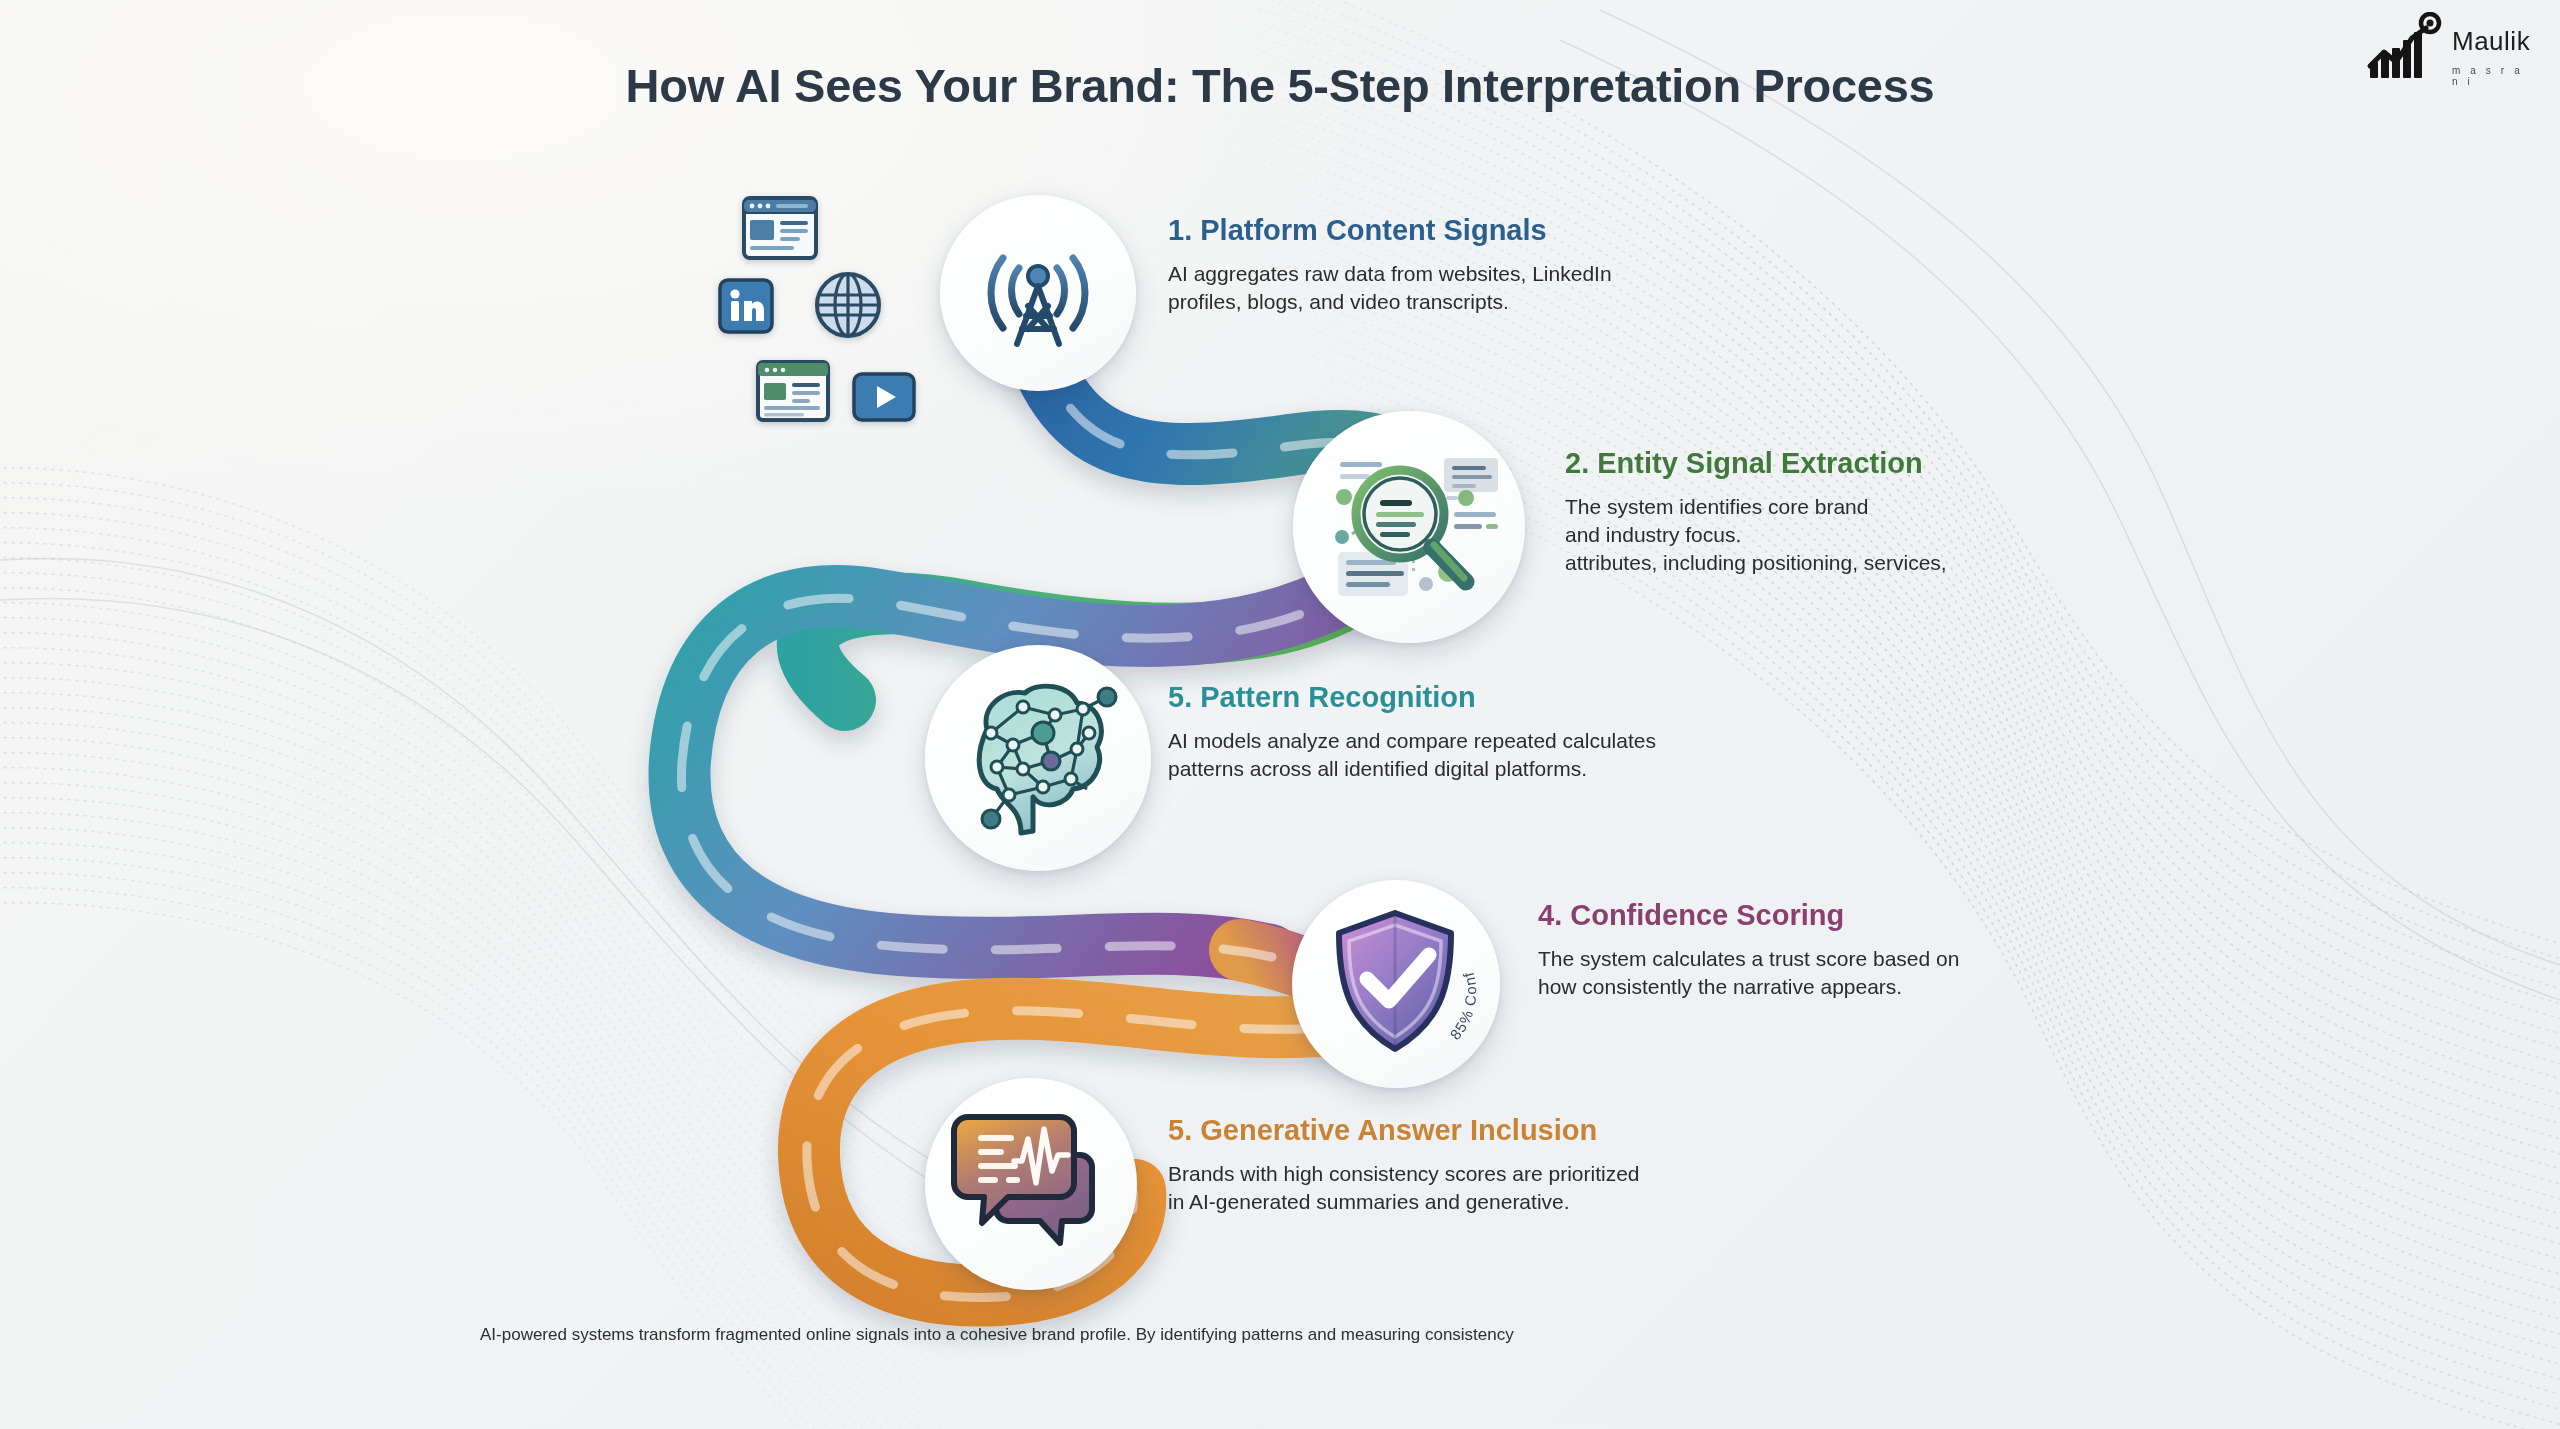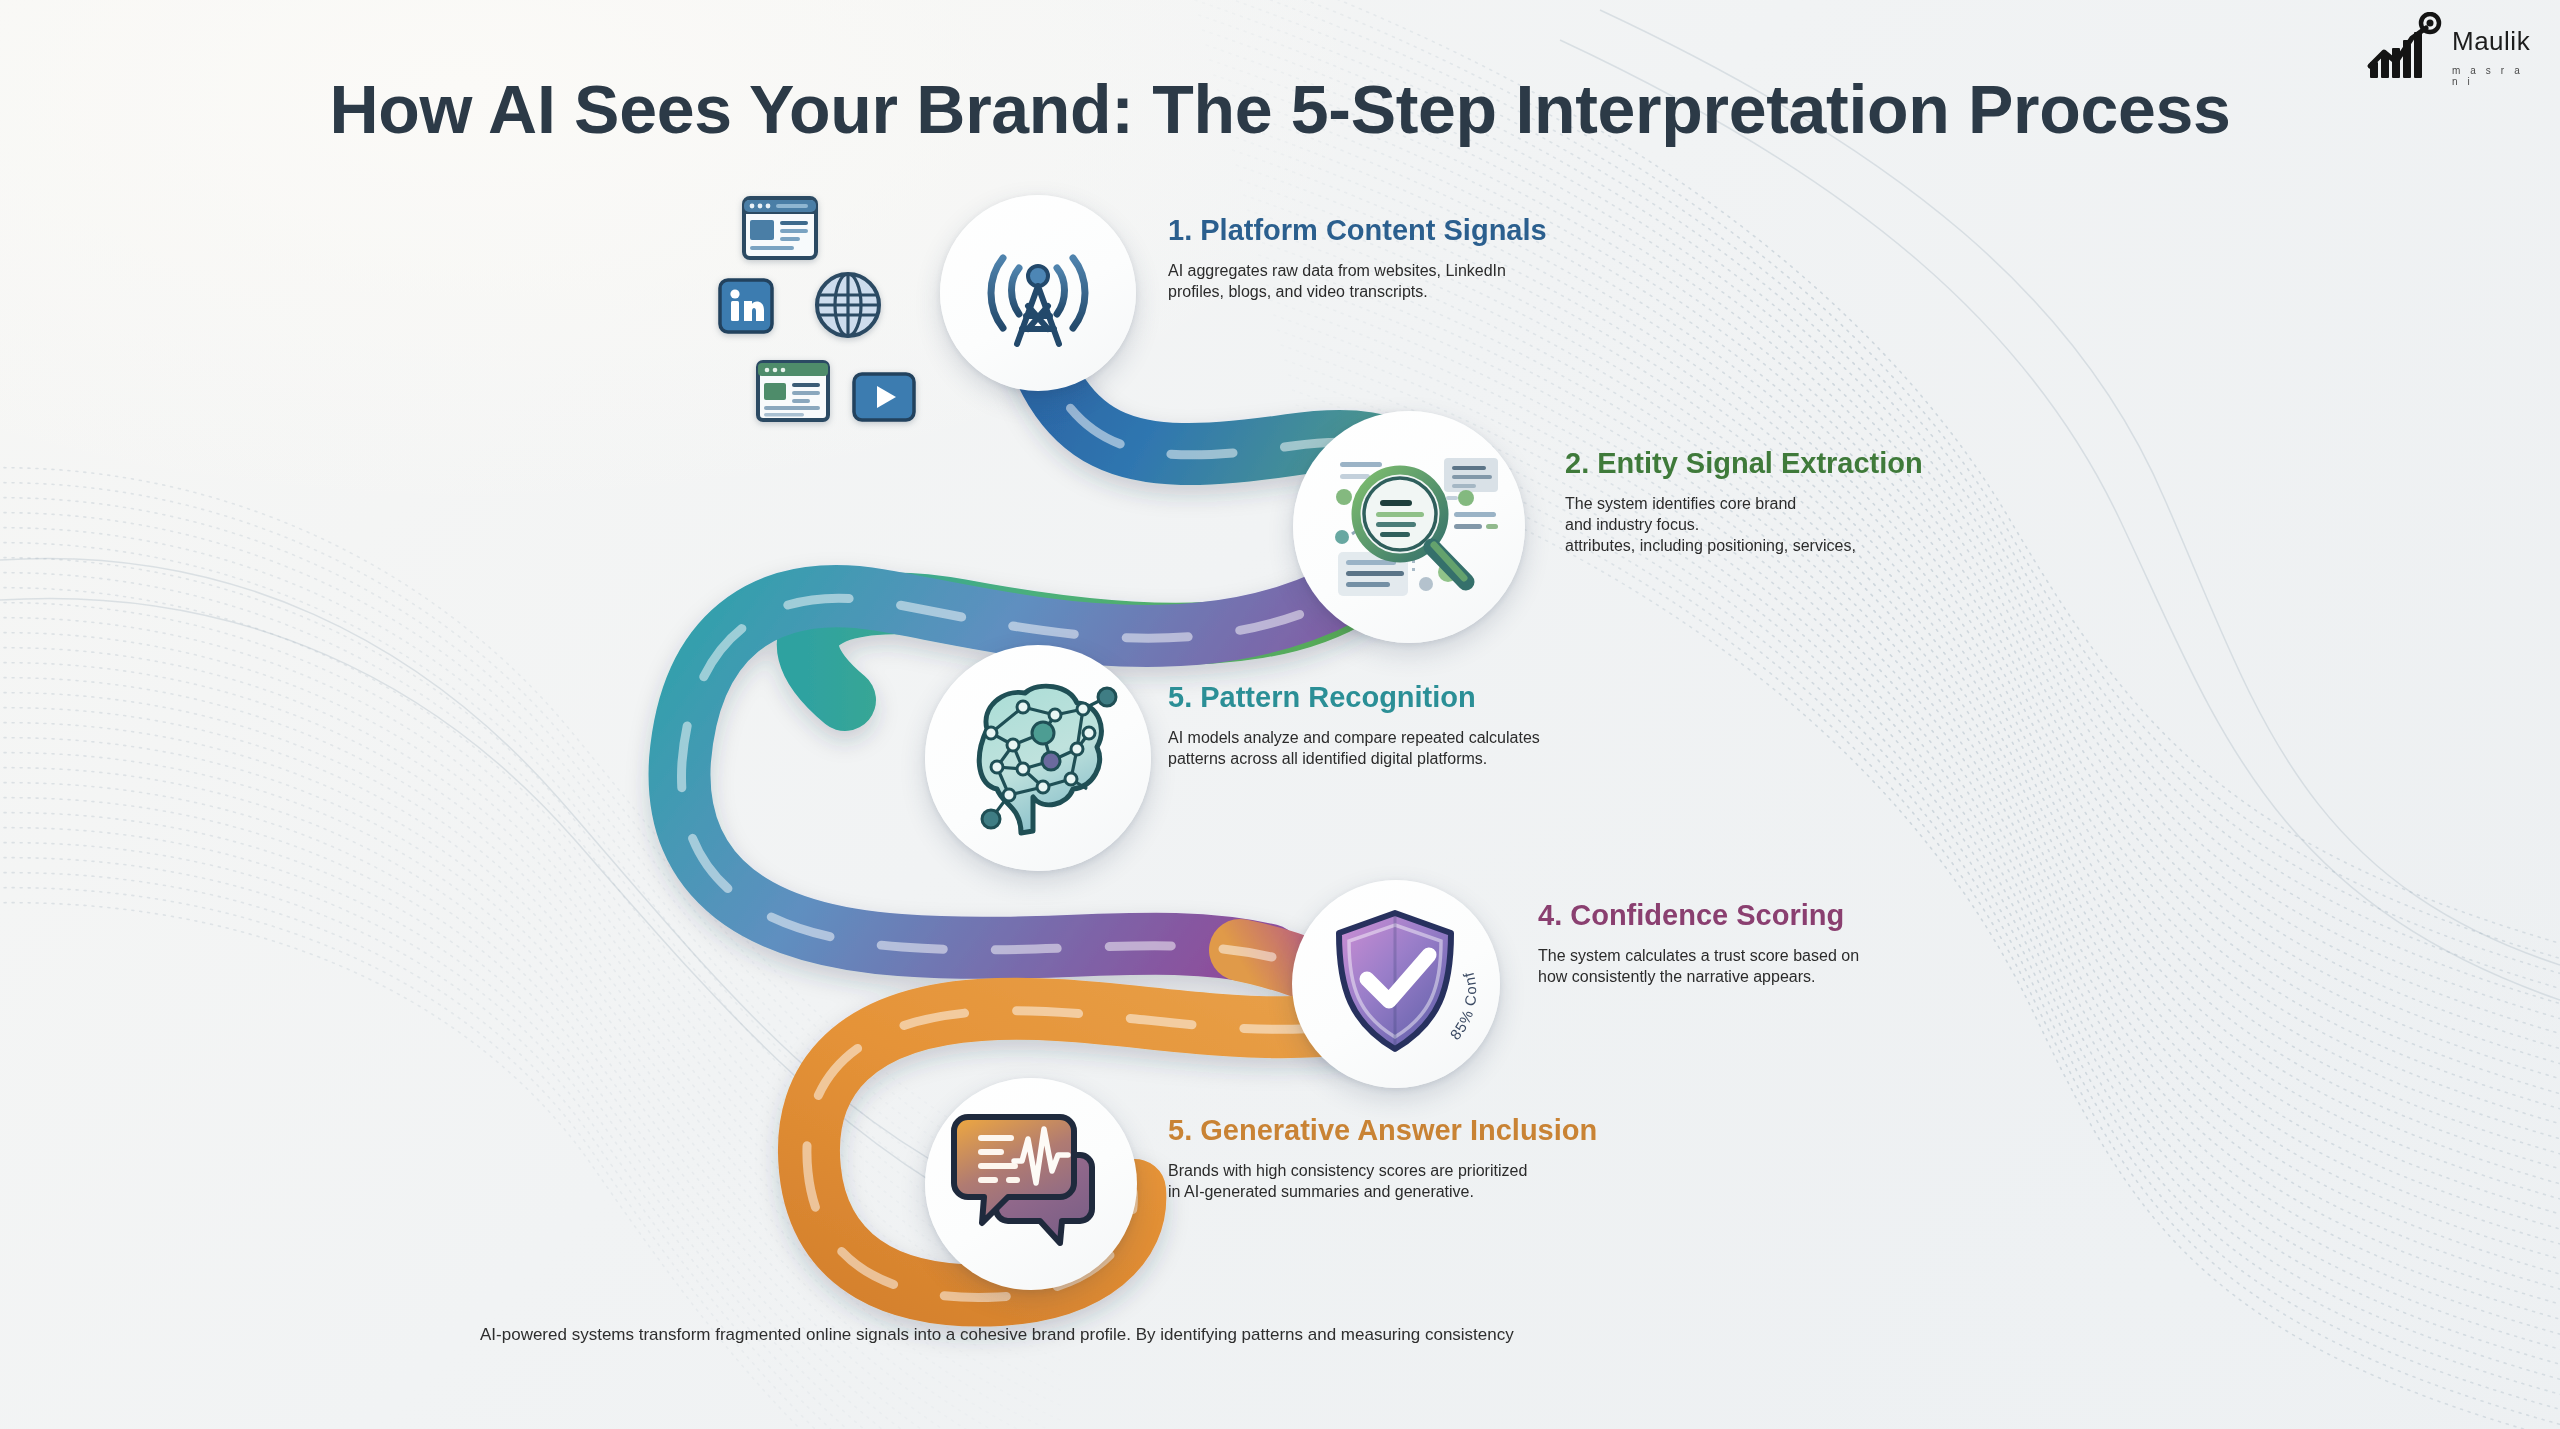--- a/index.html
+++ b/index.html
@@ -14,23 +14,23 @@
     width:2560px; height:1429px;
     background:
       radial-gradient(ellipse 60% 50% at 18% 6%, #fbfaf7 0%, rgba(251,250,247,0) 60%),
       radial-gradient(ellipse 70% 60% at 85% 90%, #eef1f3 0%, rgba(238,241,243,0) 65%),
       linear-gradient(135deg, #f7f7f5 0%, #f1f3f4 45%, #eceff1 100%);
   }
   #bgwaves { position:absolute; inset:0; width:2560px; height:1429px; pointer-events:none; }
 
   
   .title {
-    position:absolute; left:0; top:70px; width:2560px;
+    position:absolute; left:0; top:58px; width:2560px;
     text-align:center;
-    font-size:68px; font-weight:bold; letter-spacing:-0.3px;
+    font-size:47px; font-weight:bold; letter-spacing:-0.3px;
     color:#2c3a47;
   }
 
   
   .logo { position:absolute; right:24px; top:12px; width:170px; height:80px; }
   .logo-text { position:absolute; left:86px; top:16px; }
   .logo-name { font-size:26px; color:#1d1d1d; line-height:1; letter-spacing:0.5px; }
   .logo-sub { font-size:10px; color:#4a4a4a; letter-spacing:3.6px; margin-top:11px; }
 
   
@@ -44,21 +44,21 @@
   .node {
     position:absolute; border-radius:50%;
     background:linear-gradient(150deg,#ffffff 0%,#fcfdfd 55%,#f4f6f7 100%);
     box-shadow:0 10px 26px rgba(40,60,90,.17), 0 2px 6px rgba(40,60,90,.10);
     display:flex; align-items:center; justify-content:center;
   }
 
   
   .step-text { position:absolute; }
   .step-title { font-size:29px; font-weight:bold; line-height:1.1; margin-bottom:13px; }
-  .step-desc  { font-size:16px; line-height:1.33; color:#2b2b2b; }
+  .step-desc  { font-size:21px; line-height:1.33; color:#2b2b2b; }
 
   
   .footer {
     position:absolute; left:480px; top:1322px; width:1600px;
     text-align:left; font-size:17px; line-height:1.52; color:#2e2e2e;
   }
 </style>
 </head>
 <body>
 

